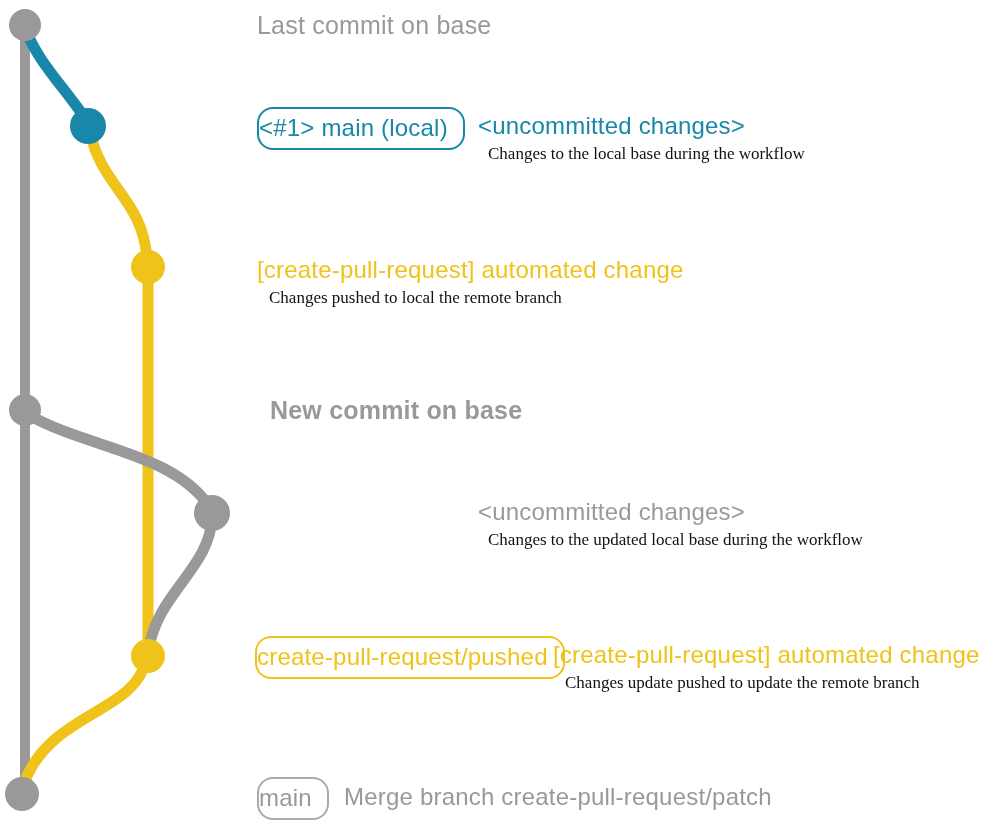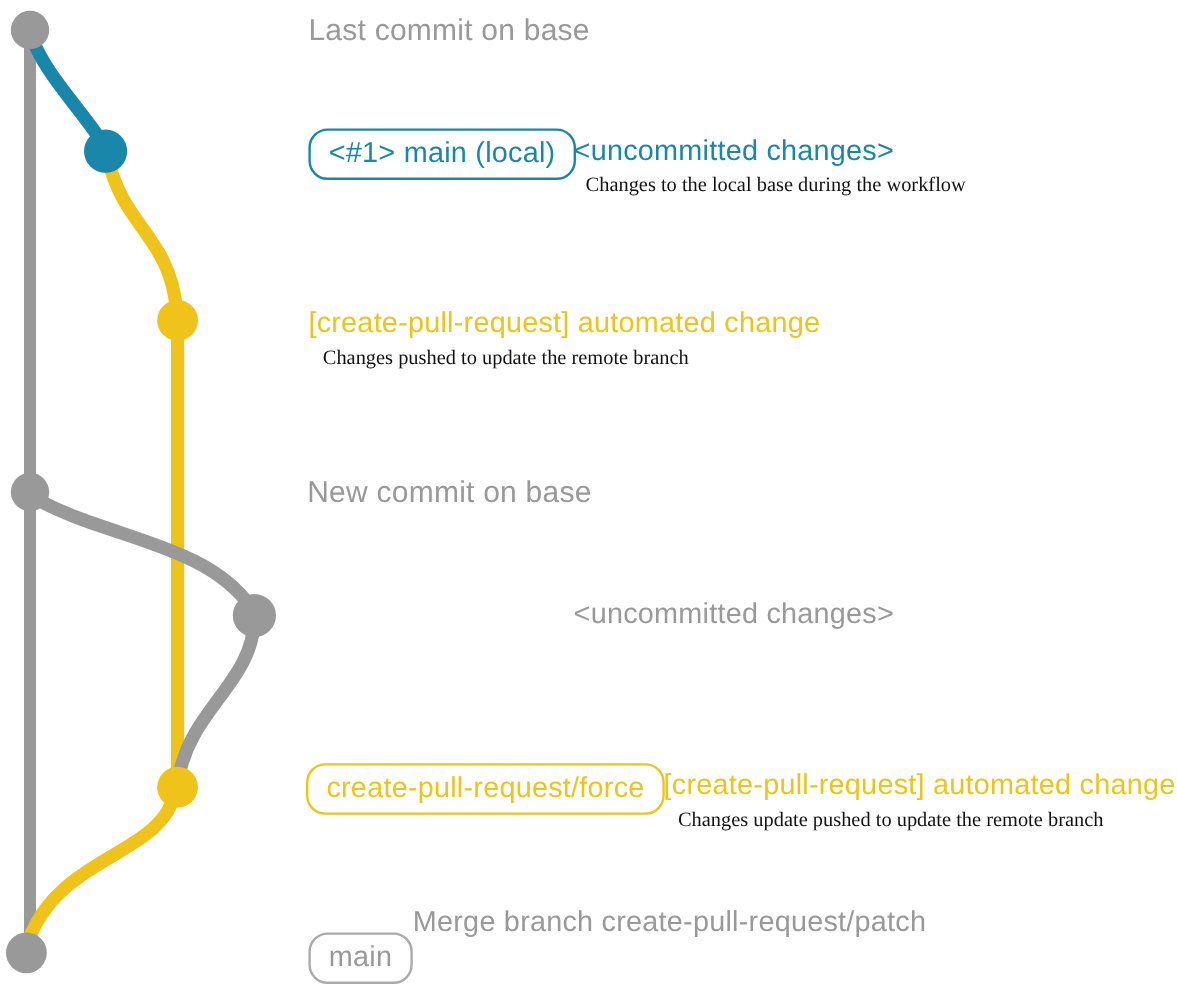--- a/index.html
+++ b/index.html
@@ -32,21 +32,21 @@
   .c-gray  { color: var(--gray); }
   .c-blue  { color: var(--blue); }
   .c-yellow{ color: var(--yellow); }
 
   .badge {
     position: absolute;
     display: inline-block;
     font-size: 24px;
     letter-spacing: 0.2px;
     line-height: 1.0;
-    padding: 7px 15px 8px 15px;
+    padding: 7px 15px 8px 0;
     border: 2px solid;
     border-radius: 16px;
     background: #ffffff;
     white-space: nowrap;
   }
   .badge-blue   { color: var(--blue);   border-color: var(--blue); }
   .badge-gray   { color: var(--gray);   border-color: var(--border_gray); }
   .badge-yellow { color: var(--yellow); border-color: var(--yellow); }
 </style>
 </head>
@@ -79,26 +79,27 @@
     <circle cx="148" cy="656" r="17" fill="#efc319"></circle>
   </svg>
 
   <div class="txt sans-lg c-gray" style="left:257px; top:11px;">Last commit on base</div>
 
   <div class="badge badge-blue" style="left:257px; top:107px;">&lt;#1&gt; main (local)</div>
   <div class="txt sans-md c-blue" style="left:478px; top:112px;">&lt;uncommitted changes&gt;</div>
   <div class="txt serif-note" style="left:488px; top:144px;">Changes to the local base during the workflow</div>
 
   <div class="txt sans-md c-yellow" style="left:257px; top:256px;">[create-pull-request] automated change</div>
-  <div class="txt serif-note" style="left:269px; top:288px;">Changes pushed to update the remote branch</div>
+  <div class="txt serif-note" style="left:269px; top:288px;">Changes pushed to local the remote branch</div>
 
-  <div class="txt sans-lg c-gray" style="left:256px; top:396px;">New commit on base</div>
+  <div class="txt sans-lg c-gray" style="left:270px; top:396px;font-weight:bold;">New commit on base</div>
 
   <div class="txt sans-md c-gray" style="left:478px; top:498px;">&lt;uncommitted changes&gt;</div>
+  <div class="txt serif-note" style="left:488px; top:530px;">Changes to the updated local base during the workflow</div>
 
-  <div class="badge badge-yellow" style="left:255px; top:636px;">create-pull-request/force</div>
+  <div class="badge badge-yellow" style="left:255px; top:636px;">create-pull-request/pushed</div>
   <div class="txt sans-md c-yellow" style="left:553px; top:641px;">[create-pull-request] automated change</div>
   <div class="txt serif-note" style="left:565px; top:673px;">Changes update pushed to update the remote branch</div>
 
   <div class="badge badge-gray" style="left:257px; top:777px;">main</div>
-  <div class="txt sans-md c-gray" style="left:344px; top:755px;">Merge branch create-pull-request/patch</div>
+  <div class="txt sans-md c-gray" style="left:344px; top:783px;">Merge branch create-pull-request/patch</div>
 
 </div>
 
 </body></html>

